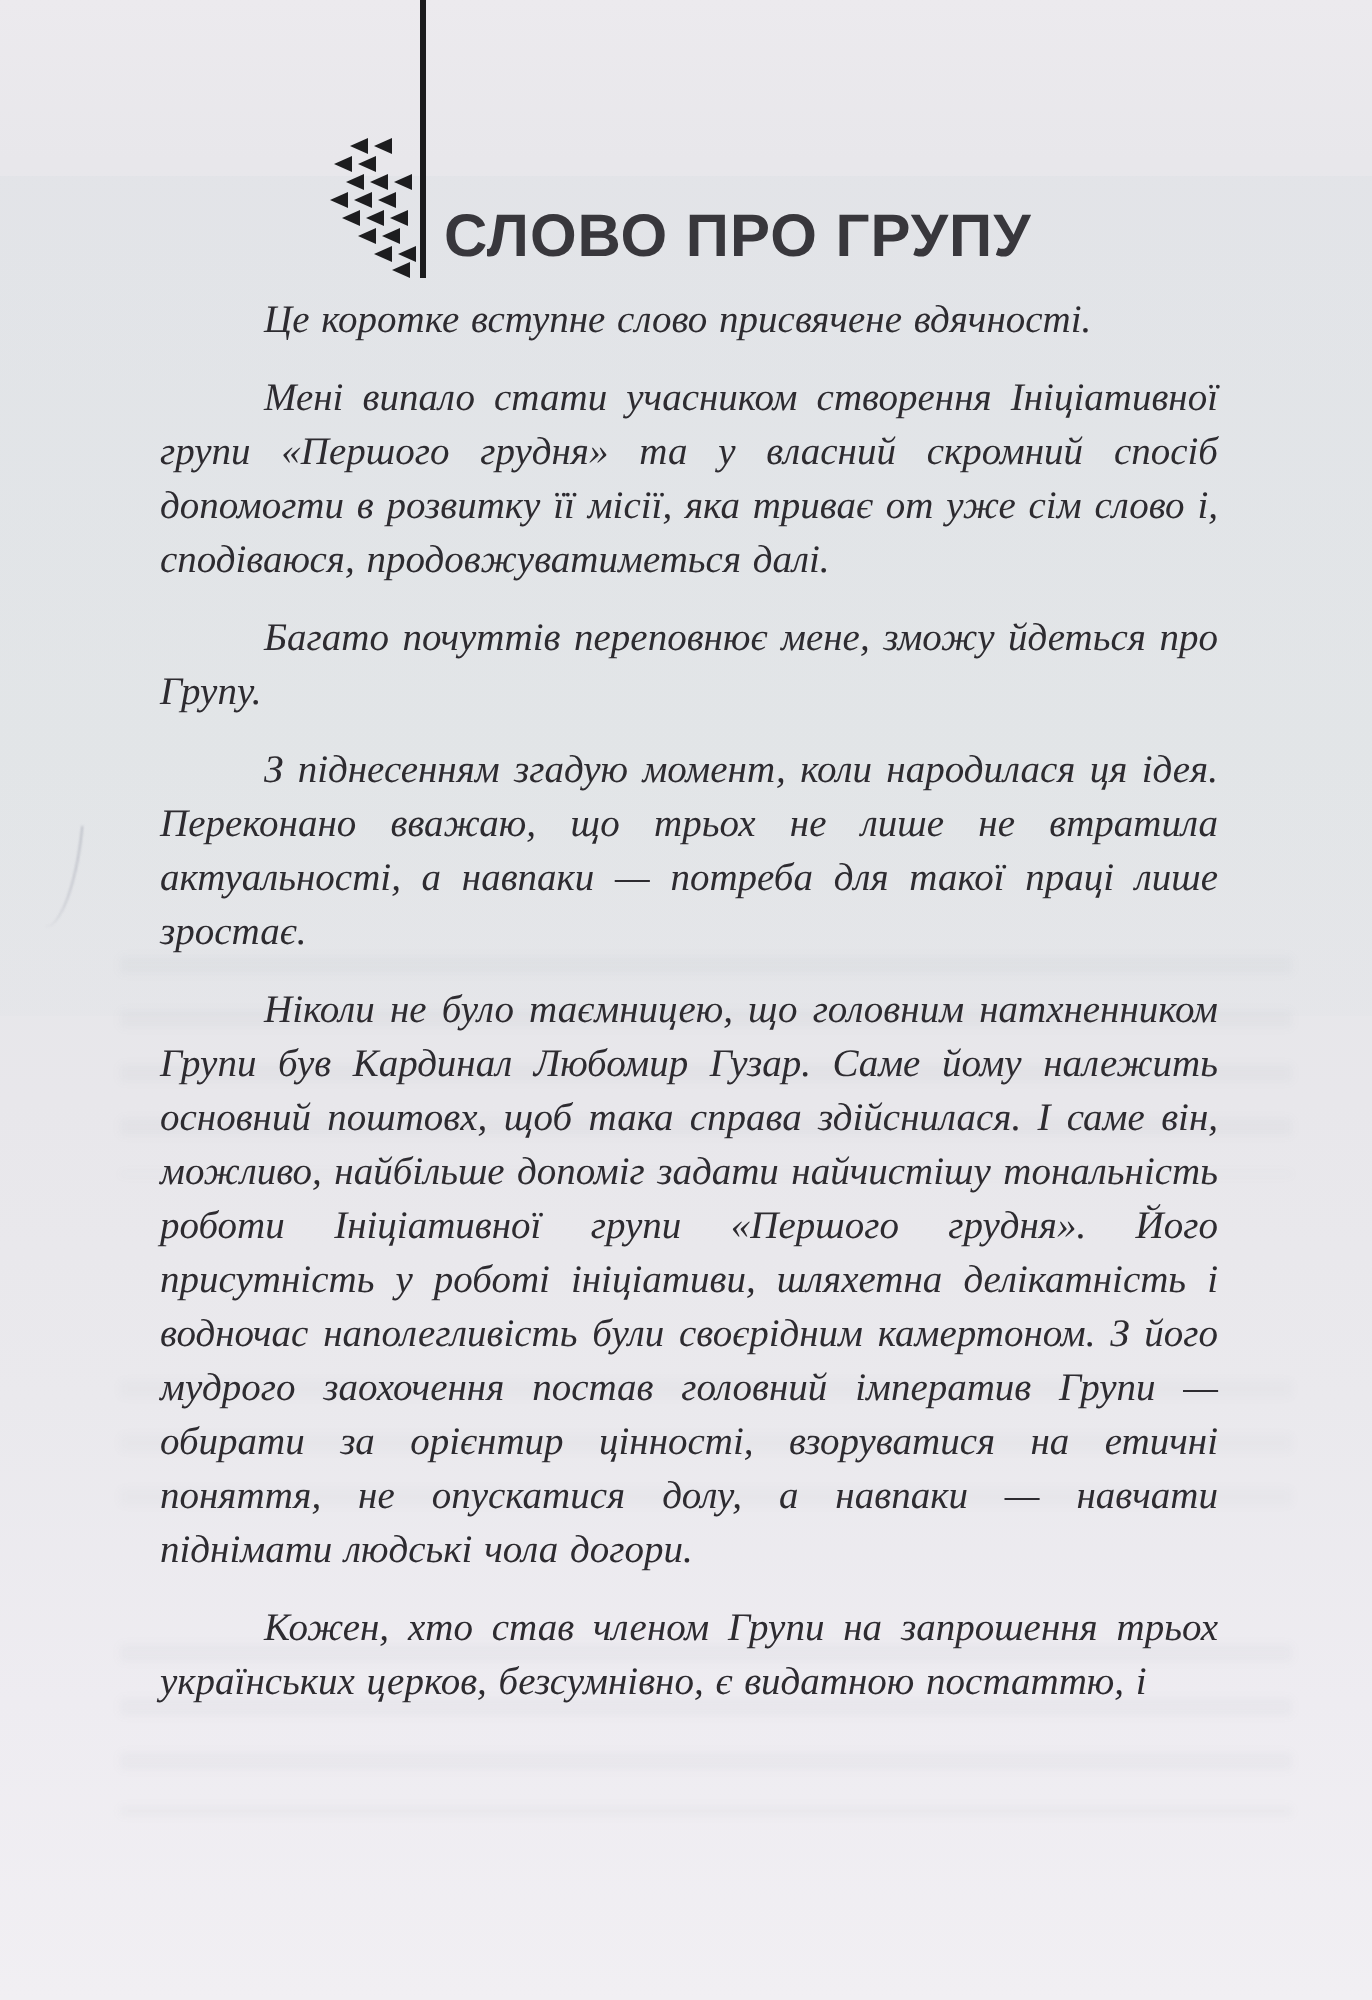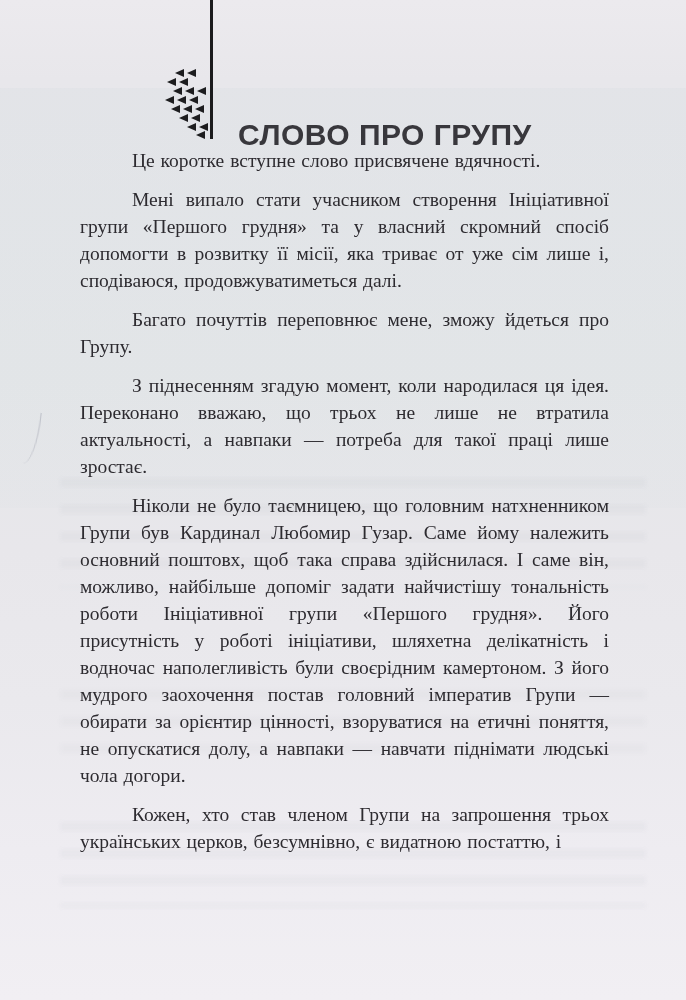--- a/index.html
+++ b/index.html
@@ -59,41 +59,42 @@
   .flock i {
     position: absolute;
     width: 0; height: 0;
     border-right: 9px solid #1d1d1f;
     border-top: 4.5px solid transparent;
     border-bottom: 4.5px solid transparent;
   }
   .title {
     position: absolute;
     left: 222px; top: 101px;
-    margin: 16px;
+    margin: 0;
     font-family: "Liberation Sans", "DejaVu Sans", sans-serif;
     font-size: 30px; line-height: 36px;
     font-weight: 600;
     letter-spacing: 0.5px;
     color: #38373c;
     white-space: nowrap;
   }
   .bodytext {
     position: absolute;
     left: 80px; top: 147px;
     width: 529px;
   }
   .bodytext p {
     margin: 0 0 12px 0;
     text-align: justify;
     text-indent: 52px;
     font-size: 19.5px;
     line-height: 27px;
     color: #2d2b30;
     word-spacing: 1px;
+    font-style: italic;
   }
 </style>
 </head>
 <body>
 
 <div class="page">
 
   <div class="band band-1"></div>
   <div class="bleed bleed-1"></div>
   <div class="bleed bleed-2"></div>
@@ -120,20 +121,20 @@
     <i style="left:191px;top:114px"></i>
     <i style="left:187px;top:123px"></i>
     <i style="left:199px;top:123px"></i>
     <i style="left:196px;top:131px"></i>
   </div>
 
   <h1 class="title">СЛОВО ПРО ГРУПУ</h1>
 
   <div class="bodytext">
     <p>Це коротке вступне слово присвячене вдячності.</p>
-    <p>Мені випало стати учасником створення Ініціативної групи «Першого грудня» та у власний скромний спосіб допомогти в розвитку її місії, яка триває от уже сім лише і, сподіваюся, продовжуватиметься далі.</p>
+    <p>Мені випало стати учасником створення Ініціативної групи «Першого грудня» та у власний скромний спосіб допомогти в розвитку її місії, яка триває от уже сім слово і, сподіваюся, продовжуватиметься далі.</p>
     <p>Багато почуттів переповнює мене, зможу йдеться про Групу.</p>
     <p>З піднесенням згадую момент, коли народилася ця ідея. Переконано вважаю, що трьох не лише не втратила актуальності, а навпаки — потреба для такої праці лише зростає.</p>
     <p>Ніколи не було таємницею, що головним натхненником Групи був Кардинал Любомир Гузар. Саме йому належить основний поштовх, щоб така справа здійснилася. І саме він, можливо, найбільше допоміг задати найчистішу тональність роботи Ініціативної групи «Першого грудня». Його присутність у роботі ініціативи, шляхетна делікатність і водночас наполегливість були своєрідним камертоном. З його мудрого заохочення постав головний імператив Групи — обирати за орієнтир цінності, взоруватися на етичні поняття, не опускатися долу, а навпаки — навчати піднімати людські чола догори.</p>
     <p>Кожен, хто став членом Групи на запрошення трьох українських церков, безсумнівно, є видатною постаттю, і</p>
   </div>
 
 </div>
 
 </body></html>

